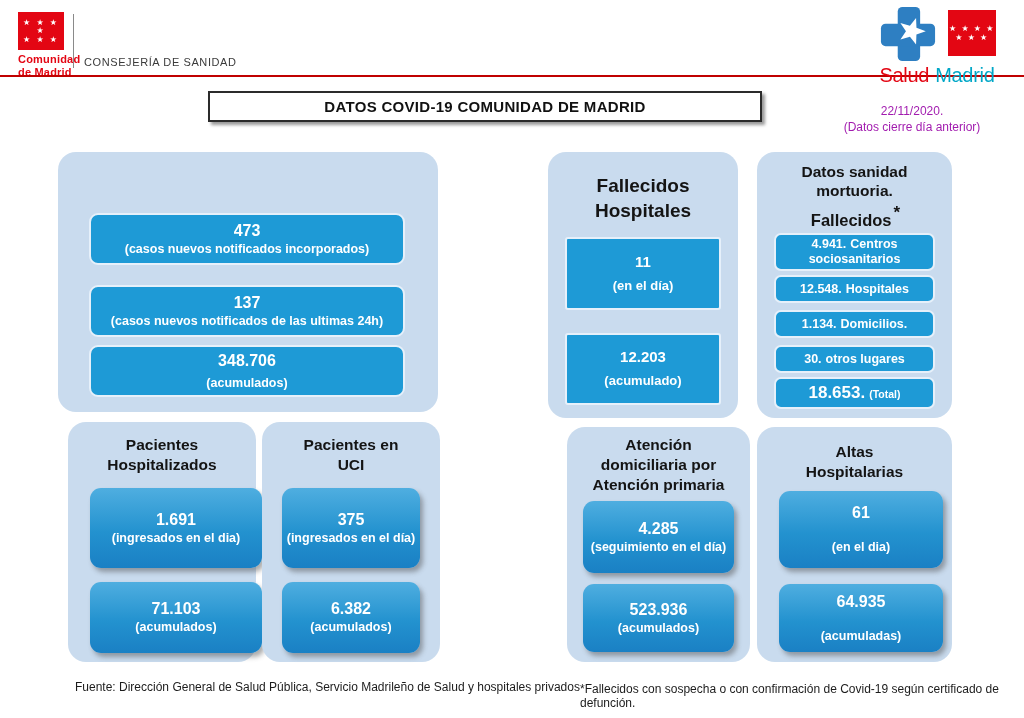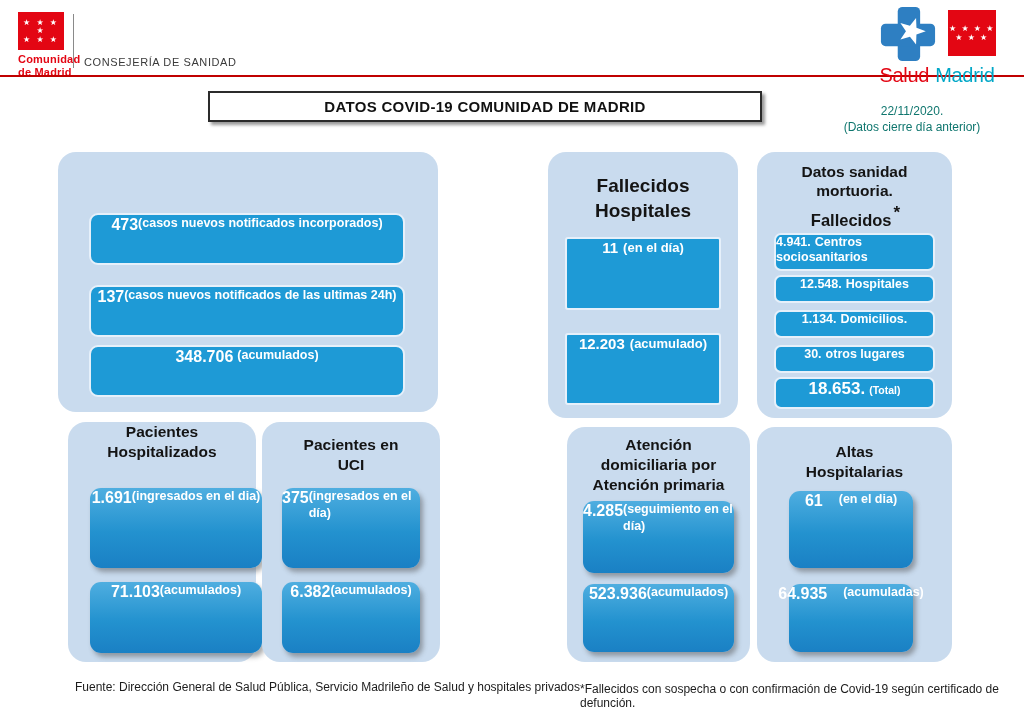--- a/index.html
+++ b/index.html
@@ -36,28 +36,28 @@
   .salud-text .s2 { color:#00A7C7;margin-left:6px; }
 
   .report-title {
     position:absolute; left:208px; top:91px; width:554px; height:31px; background:#fff;
     border:2px solid #2b2b2b; box-shadow:3px 3px 3px #9a9a9a;
     display:flex; align-items:center; justify-content:center;
     font-weight:bold; font-size:15px; color:#111; letter-spacing:.3px;
   }
   .report-date {
     position:absolute; right:16px; top:104px; width:192px; text-align:center;
-    font-size:12px; color:#0f766e; line-height:1.3;
+    font-size:12px; color:#a21caf; line-height:1.3;
   }
 
   
   .panel { position:absolute; background:#C9DBEE; border-radius:18px; }
   .ptitle { position:absolute; left:0; right:0; text-align:center; font-weight:bold; color:#141414; }
 
-  .sbox { position:absolute; color:#fff; display:flex; flex-direction:row; justify-content:center; }
+  .sbox { position:absolute; color:#fff; text-align:center; display:flex; flex-direction:column; justify-content:center; }
   .flat { background:#1E9AD6; border:2px solid #E6F0FA; border-radius:9px; }
   .grad {
     background:linear-gradient(180deg,#4FAEE0 0%,#2392CF 55%,#1A80C4 100%);
     border-radius:11px; box-shadow:3px 4px 5px rgba(70,70,70,.45);
   }
   .val { font-weight:bold; font-size:16px; line-height:1.25; }
   .lab { font-weight:bold; font-size:12.5px; line-height:1.35; }
 
   
   #p-casos { left:58px; top:152px; width:380px; height:260px; }
@@ -79,40 +79,40 @@
   #p-mort .sbox { left:17px; width:161px; border-radius:7px; }
   #p-mort .mtext { font-weight:bold; font-size:12.5px; line-height:1.2; }
   #p-mort .mval { margin-right:4px; }
   #p-mort .total .mval { font-size:17px; }
   #p-mort .total .mlab { font-size:10.5px; }
 
   
   .bpanel .ptitle { font-size:15.5px; line-height:1.3; }
 
   #p-hosp { left:68px; top:422px; width:188px; height:240px; }
-  #p-hosp .ptitle { top:0; padding:0 12px; }
+  #p-hosp .ptitle { top:13px; padding:0 12px; }
   #p-hosp .sbox { left:22px; width:172px; }
   #p-hosp .b1 { top:66px; height:80px; }
   #p-hosp .b2 { top:160px; height:71px; }
 
   #p-uci { left:262px; top:422px; width:178px; height:240px; }
   #p-uci .ptitle { top:13px; padding:0 32px; }
   #p-uci .sbox { left:20px; width:138px; }
   #p-uci .b1 { top:66px; height:80px; }
   #p-uci .b2 { top:160px; height:71px; }
 
   #p-aten { left:567px; top:427px; width:183px; height:235px; }
   #p-aten .ptitle { top:8px; padding:0 14px; }
   #p-aten .sbox { left:16px; width:151px; }
   #p-aten .b1 { top:74px; height:72px; }
   #p-aten .b2 { top:157px; height:68px; }
 
   #p-altas { left:757px; top:427px; width:195px; height:235px; }
   #p-altas .ptitle { top:15px; padding:0 34px; }
-  #p-altas .sbox { left:32px; width:124px;gap:16px; }
+  #p-altas .sbox { left:22px; width:164px;gap:16px; }
   #p-altas .b1 { top:64px; height:77px; }
   #p-altas .b2 { top:157px; height:68px; }
 
   
   .foot { position:absolute; font-size:12px; color:#1c1c1c; }
   #foot-fuente { left:75px; top:680px; }
   #foot-nota { left:580px; top:682px; }
 </style>
 </head>
 <body>

